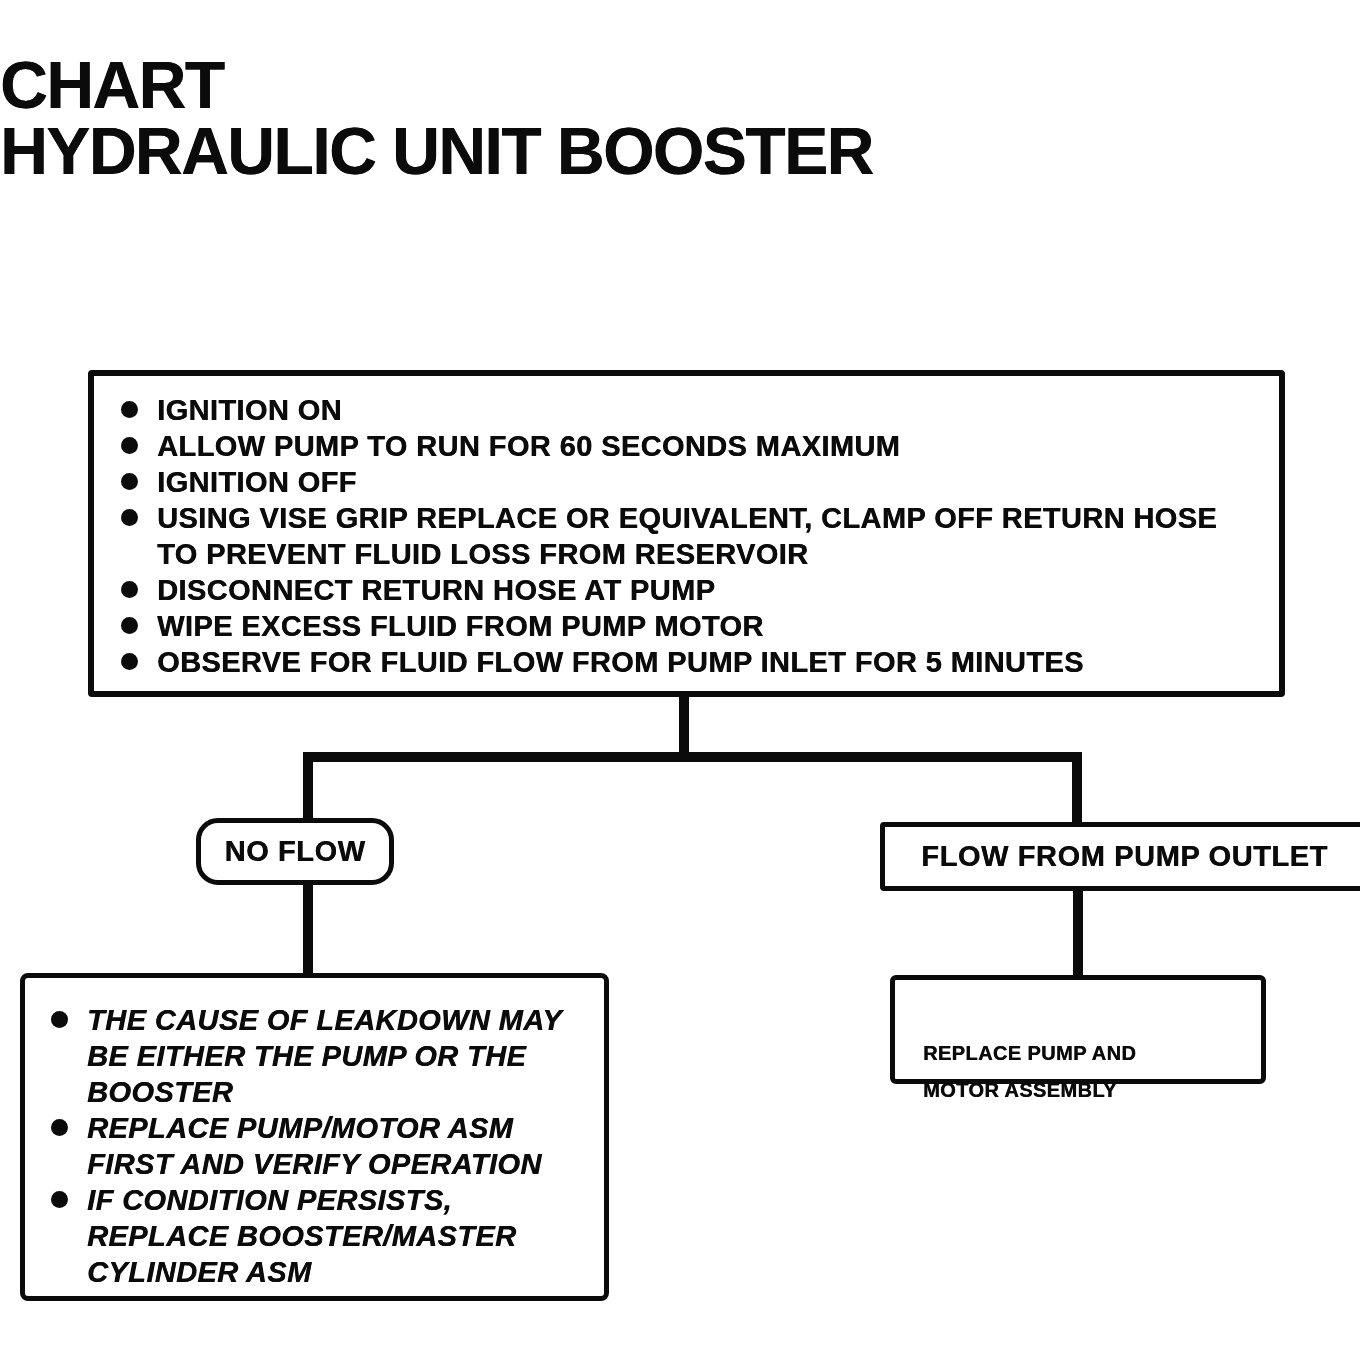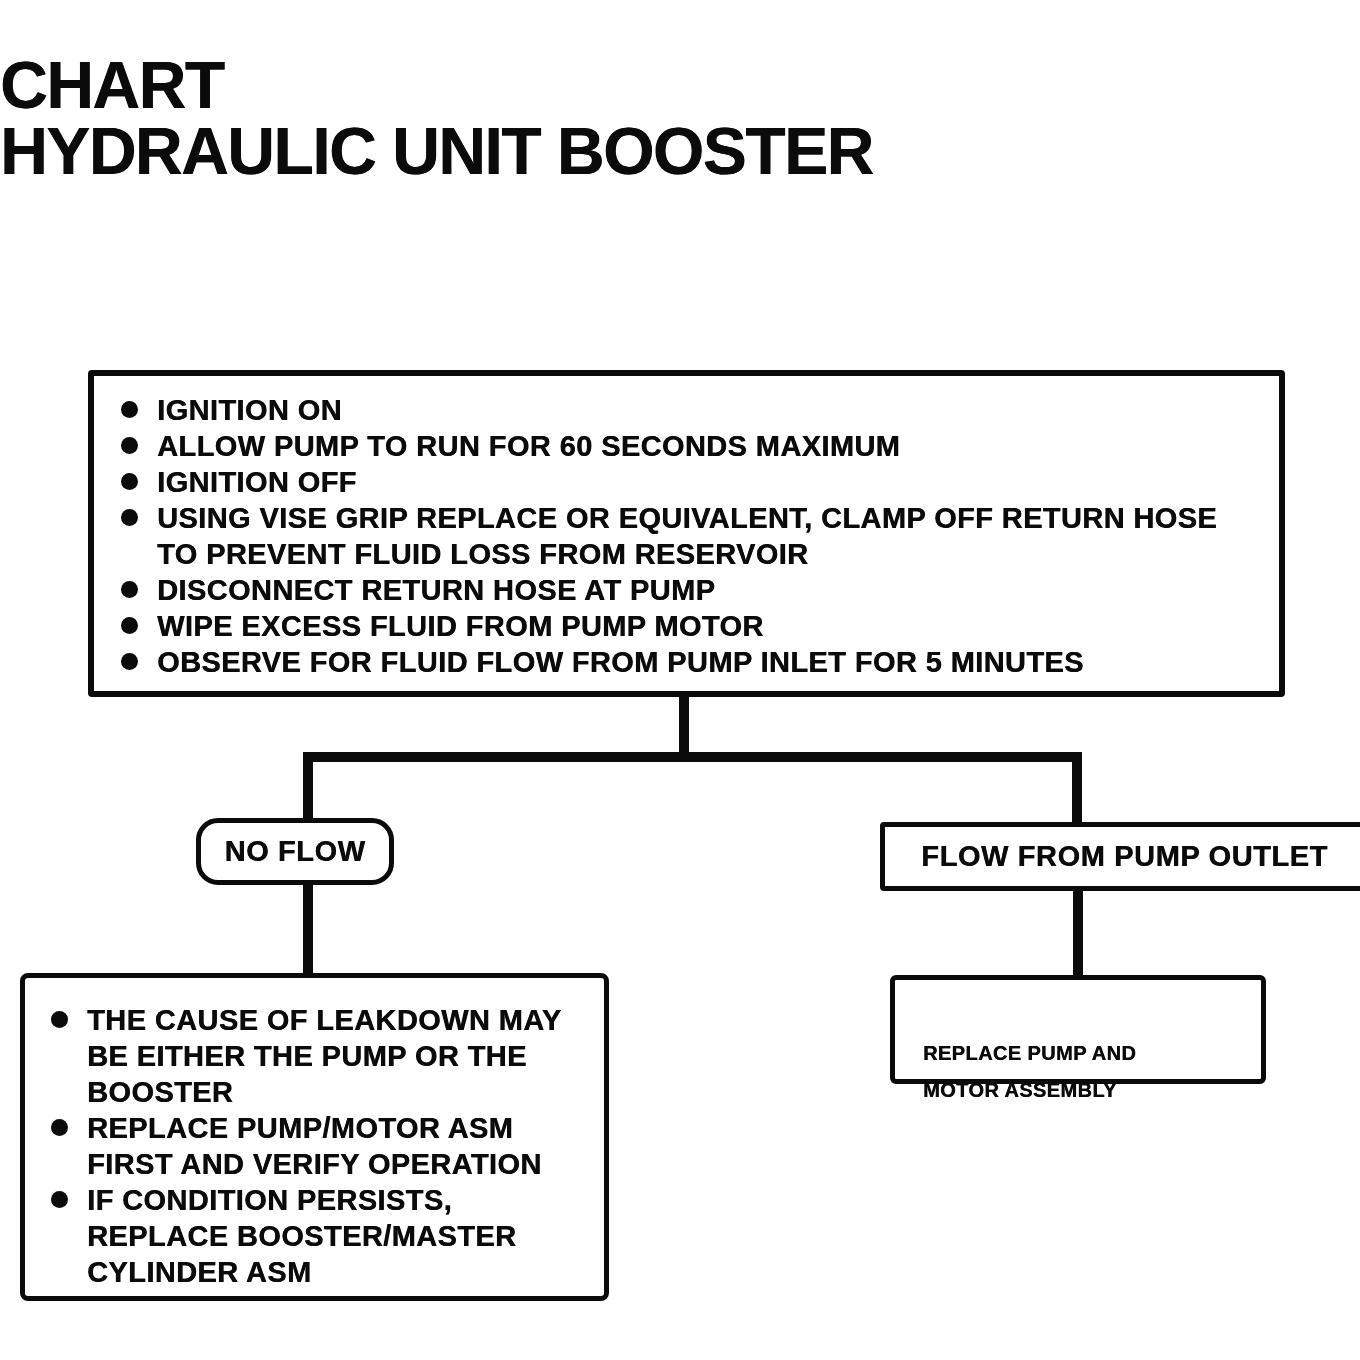--- a/index.html
+++ b/index.html
@@ -45,20 +45,21 @@
     left: 88px; top: 370px;
     width: 1197px; height: 327px;
     padding: 16px 20px 0 21px;
   }
   .bl-box {
     left: 20px; top: 973px;
     width: 589px; height: 328px;
     border-width: 5px;
     border-radius: 8px;
     padding: 24px 14px 0 20px;
+    font-style: italic;
   }
   .br-box {
     left: 890px; top: 975px;
     width: 376px; height: 109px;
     border-width: 5px;
     border-radius: 6px;
     padding: 18px 0 0 28px;
     font-size: 20px;
     line-height: 37px;
     letter-spacing: 0.4px;

